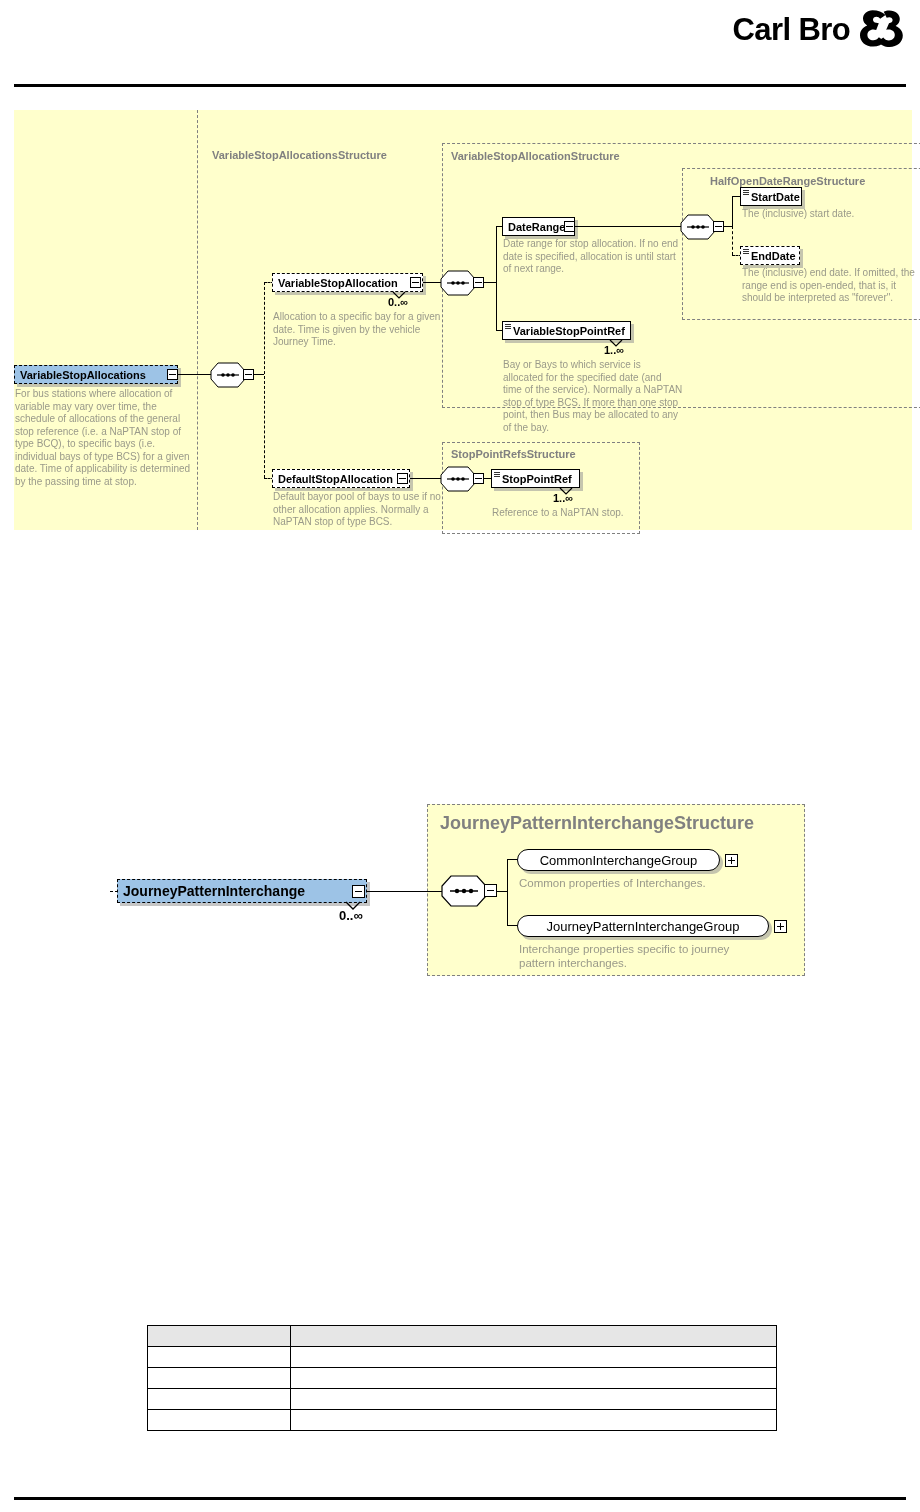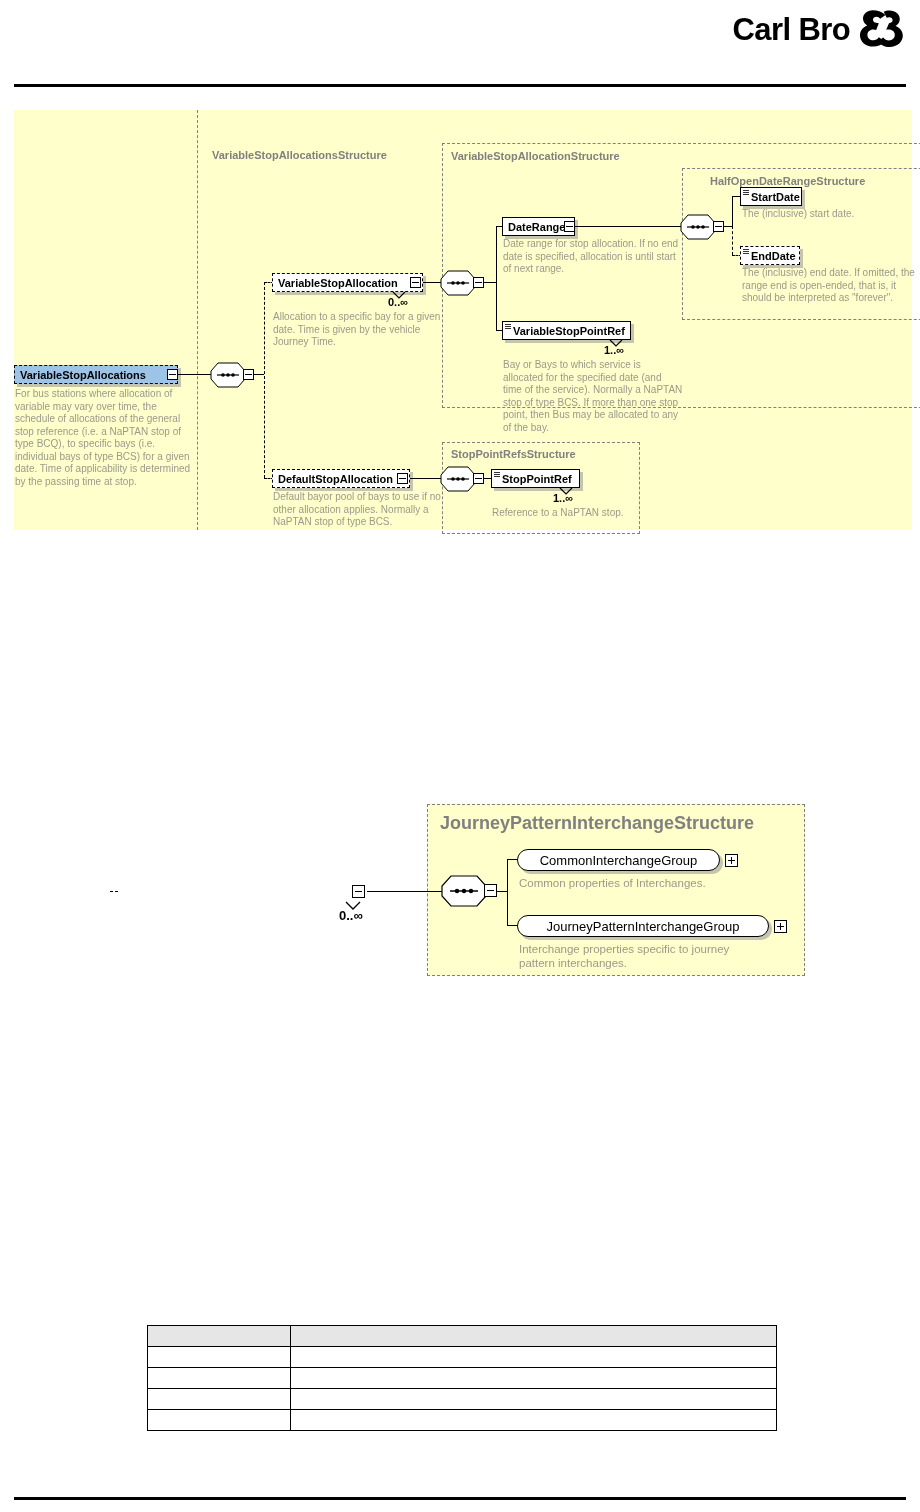--- a/index.html
+++ b/index.html
@@ -306,20 +306,23 @@
   </svg>
   <div class="card" style="left:539px; top:382px;">1..∞</div>
   <div class="doc" style="left:478px; top:397px; width:175px;">Reference to a NaPTAN stop.</div>
 </div>
 
 <div class="xsd" style="left:105px; top:800px; width:710px; height:260px;">
 
   <div class="grp grp-dashed" style="left:322px; top:4px; width:378px; height:172px;"></div>
   <div class="grp-label" style="left:335px; top:13px; font-size:18px;">JourneyPatternInterchangeStructure</div>
 
+  <div class="node dashed blue" style="left:12px; top:79px; width:250px; height:24px; font-size:14px;">
+    <span>JourneyPatternInterchange</span>
+  </div>
   <div class="box-btn" style="left:247px; top:85px; width:13px; height:13px;"></div>
   <div class="ln dash-h" style="left:5px; top:91px; width:8px;"></div>
   <svg style="position:absolute; left:240px; top:101px; width:16px; height:9px;" viewBox="0 0 16 9">
     <polyline points="1,1 8,8 15,1" fill="none" stroke="#000" stroke-width="1.3"></polyline>
   </svg>
   <div class="card" style="left:234px; top:108px; font-size:13px;">0..∞</div>
 
   <div class="ln ln-h" style="left:262px; top:91px; width:78px;"></div>
 
   <svg class="seq" style="left:336px; top:75px; width:54px; height:32px;" viewBox="0 0 54 32">

